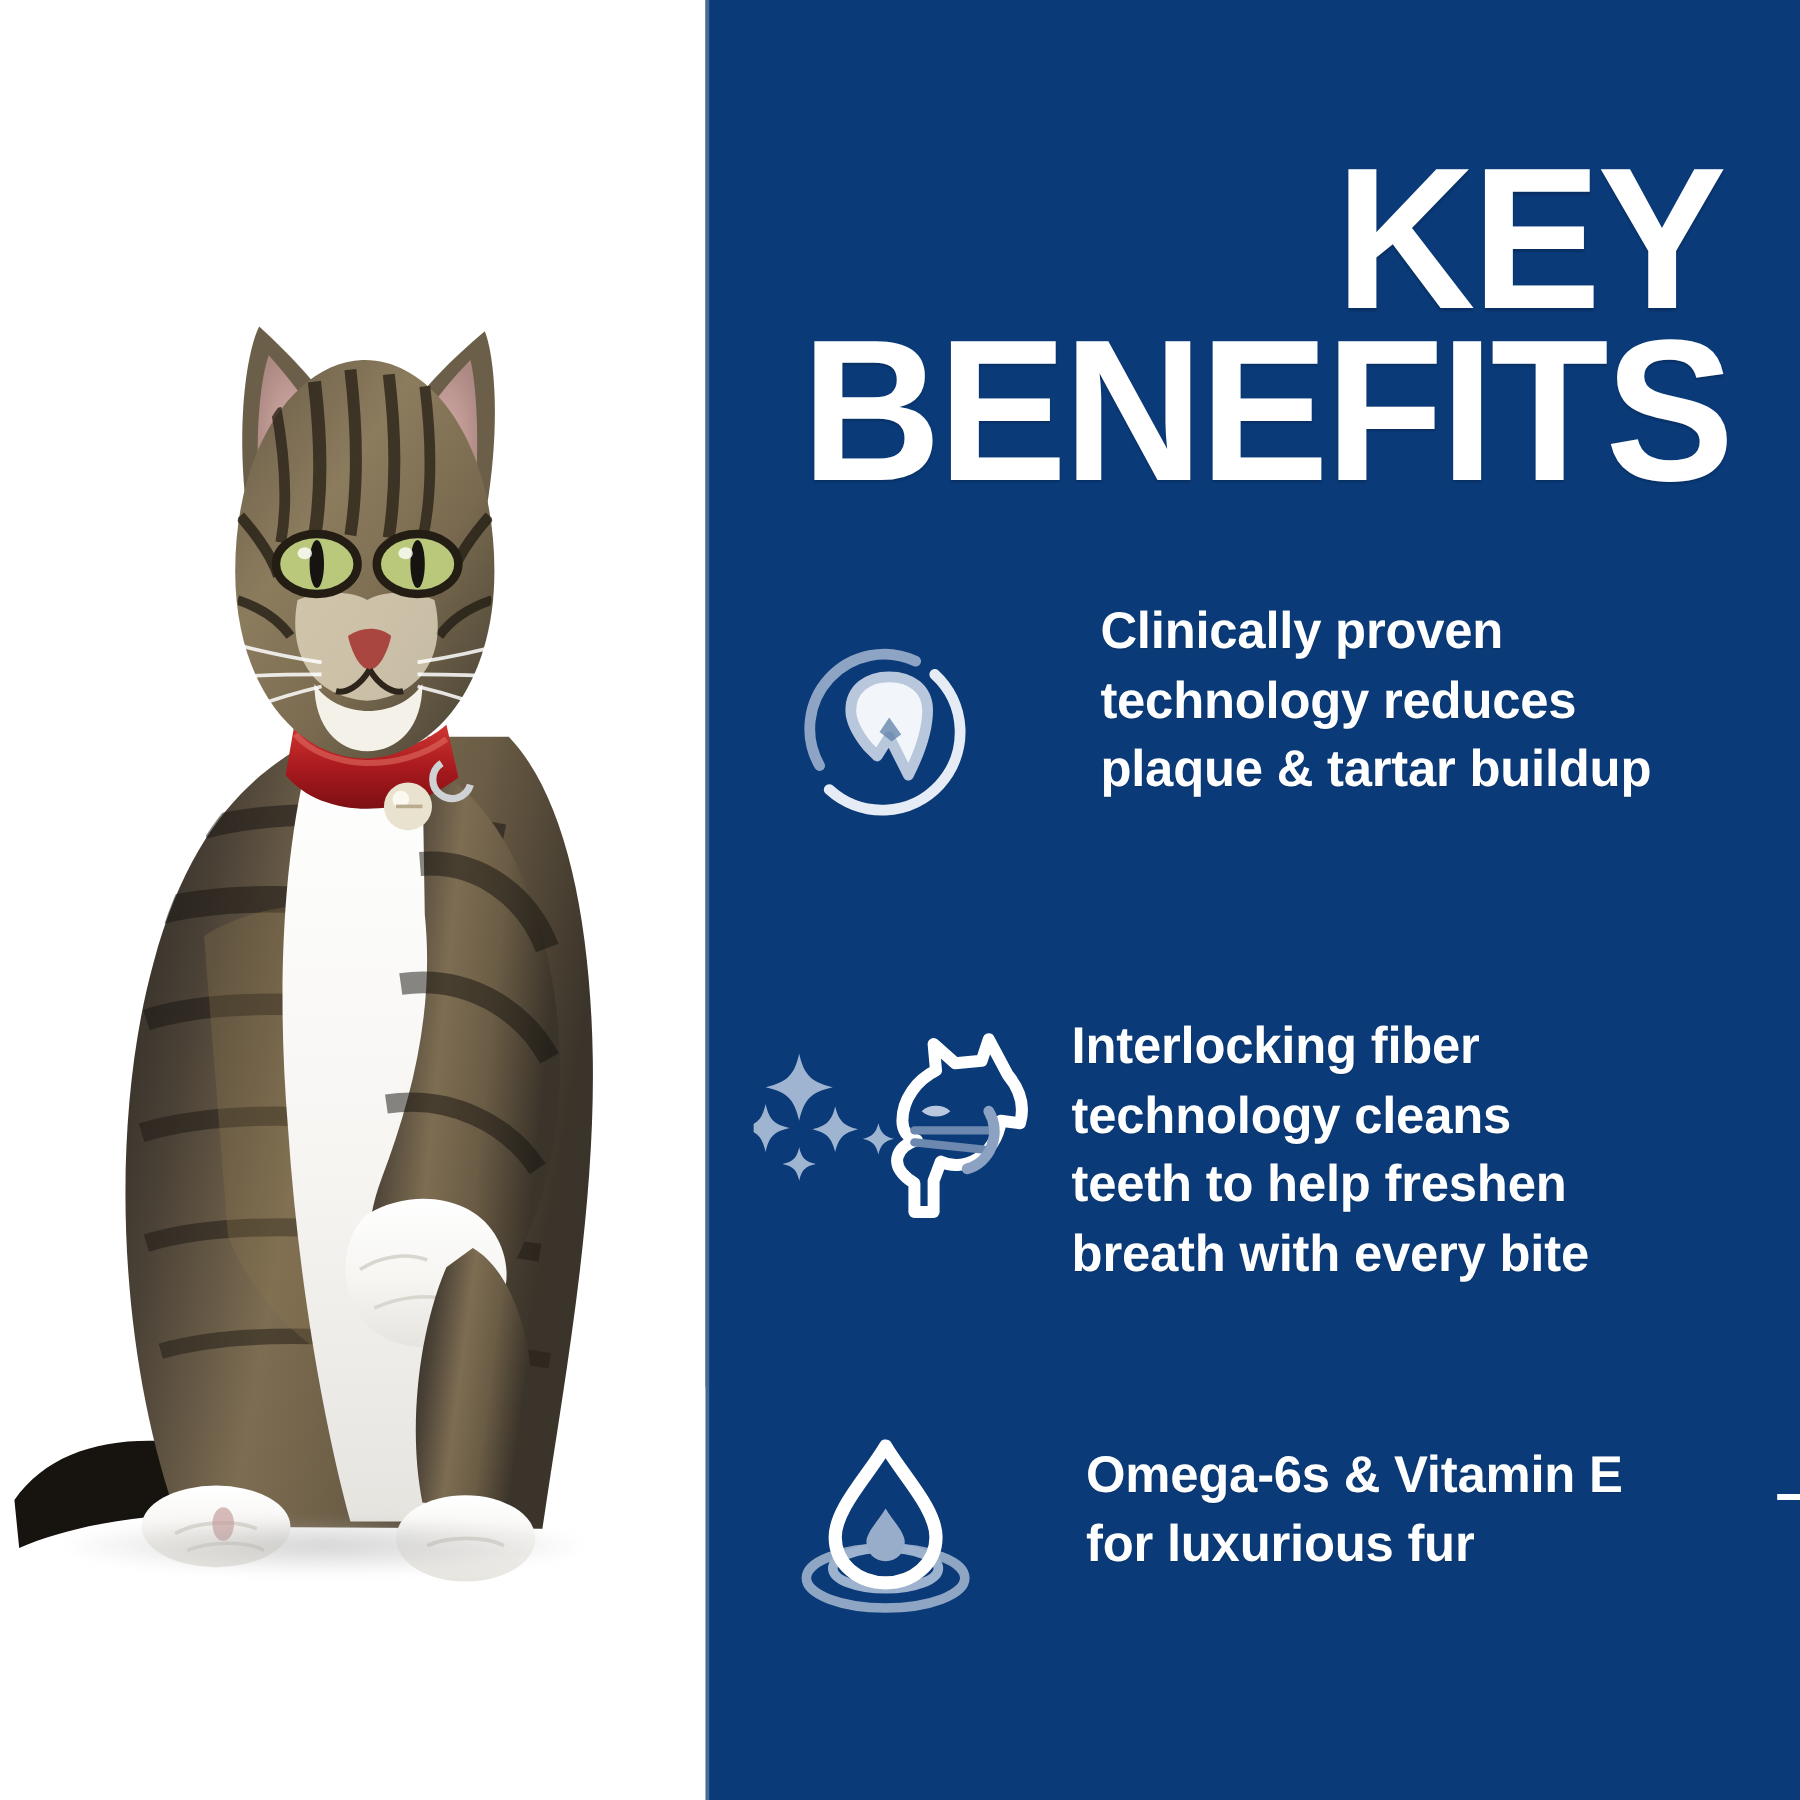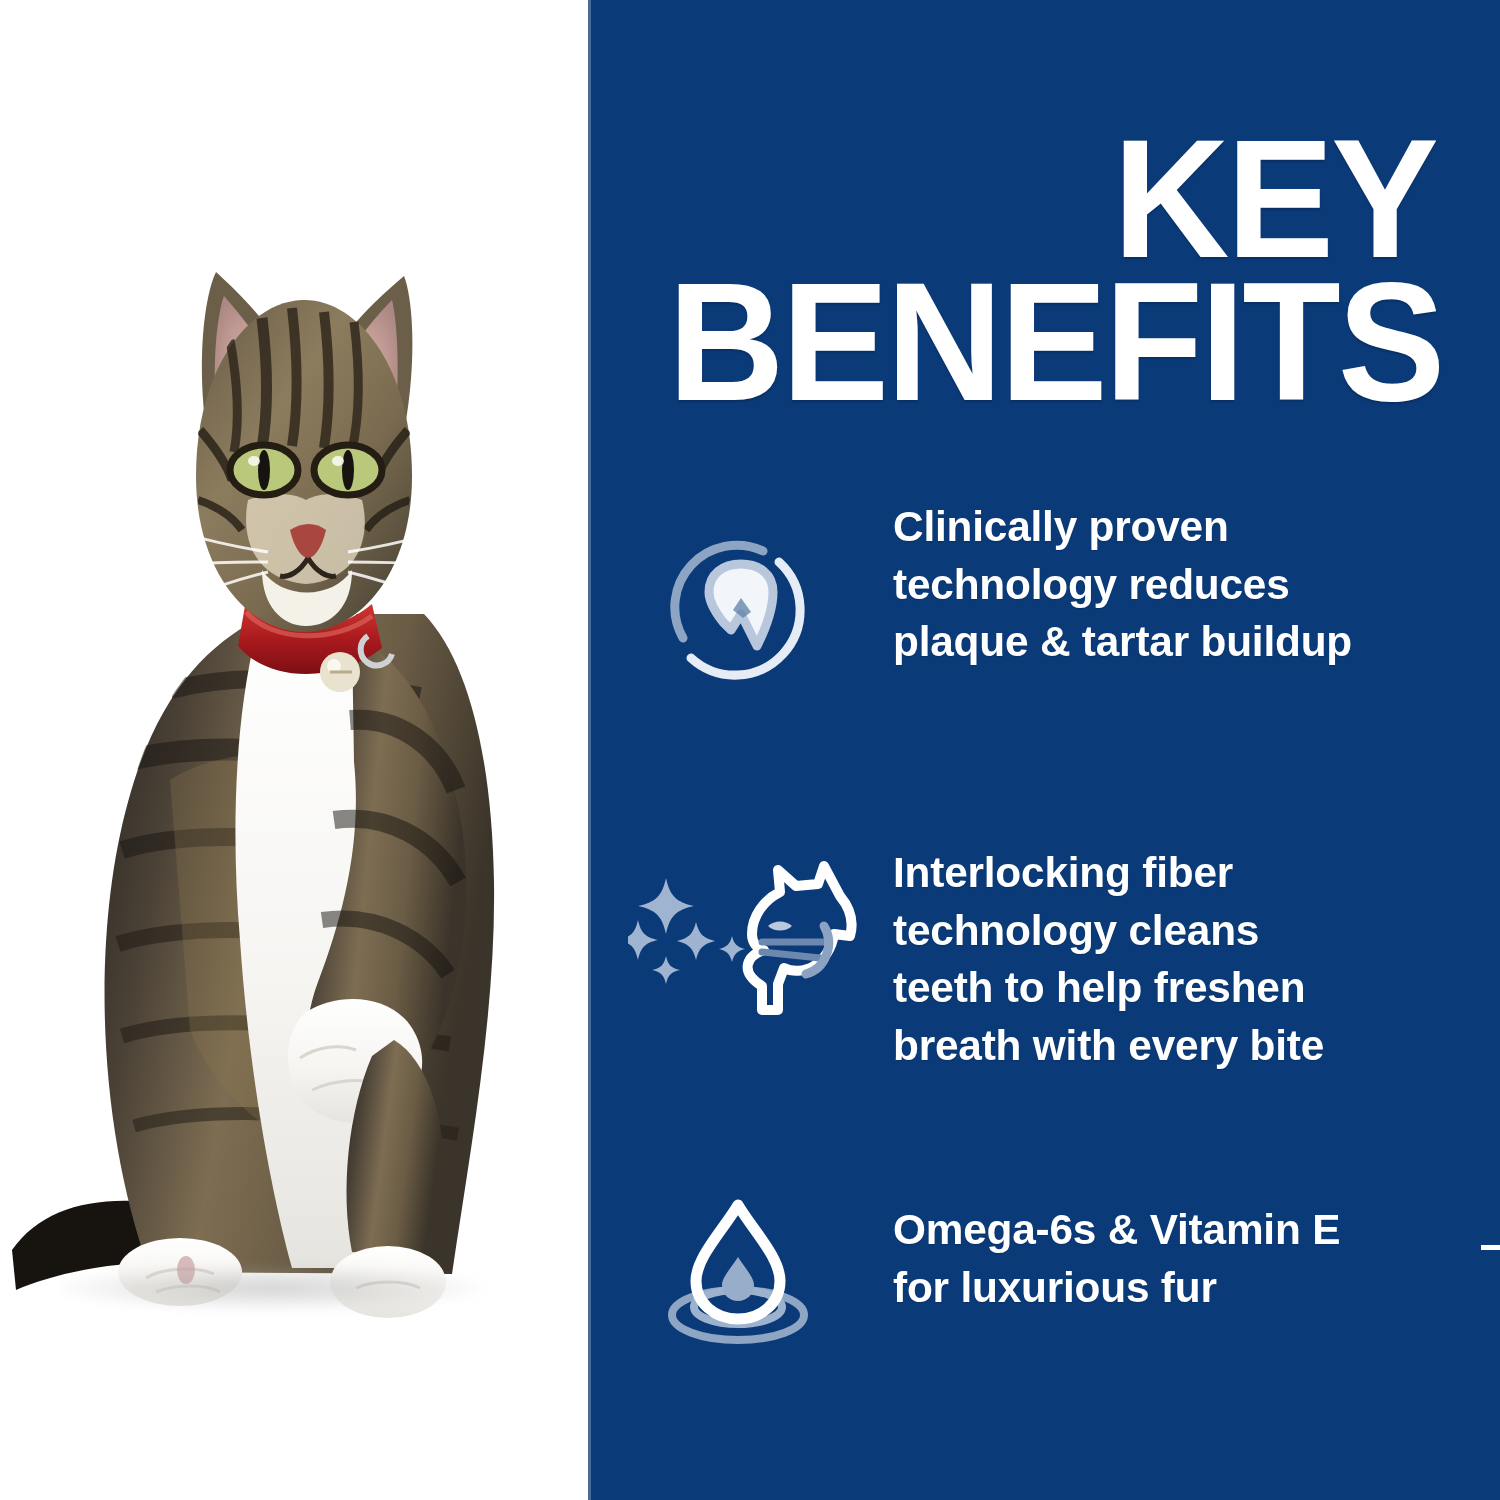--- a/index.html
+++ b/index.html
@@ -101,29 +101,29 @@
     line-height:57.5px;
     letter-spacing:-.2px;
     padding-right:20px;
     text-shadow:0 1px 1px rgba(0,0,0,.16);
     transform:scaleX(.985);
     transform-origin:0 0;
   }
   .benefit .text-cell .ln { display:block; white-space:nowrap; }
 
   
-  .b1 { position:absolute; left:0; top:18px;  width:100%; }
+  .b1 { position:absolute; left:0; top:18px;  width:100%;gap:24px; }
   .b1 .icon-cell { padding-top:20px; }
   .b1 .text-cell { padding-top:0; }
 
   .b2 { position:absolute; left:0; top:364px; width:100%; }
   .b2 .icon-cell { padding-top:16px; padding-left:4px; }
   .b2 .text-cell { padding-top:0; }
 
-  .b3 { position:absolute; left:0; top:703px; width:100%; }
+  .b3 { position:absolute; left:0; top:703px; width:100%;gap:12px; }
   .b3 .icon-cell { padding-top:8px; }
   .b3 .text-cell { padding-top:18px; }
 
   .divider {
     position:absolute;
     left:893px;
     width:534px;
     height:5px;
     background:#ffffff;
   }

